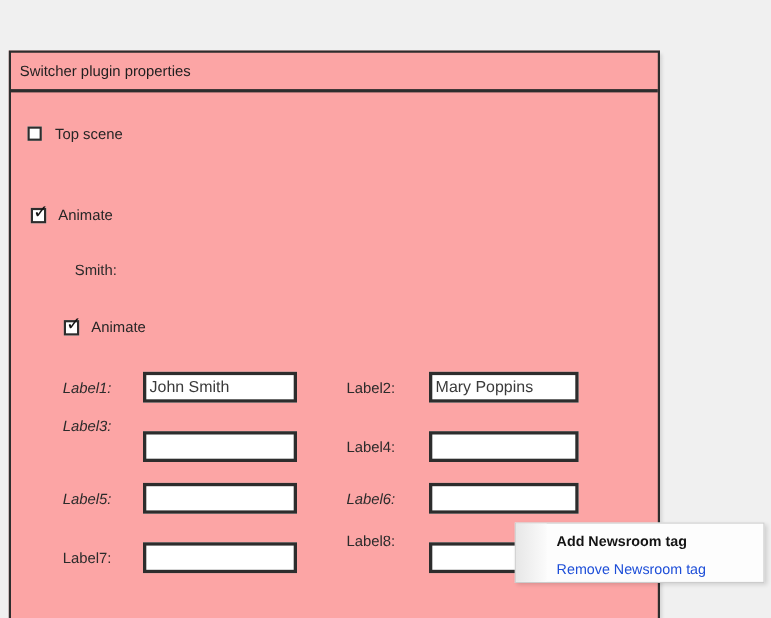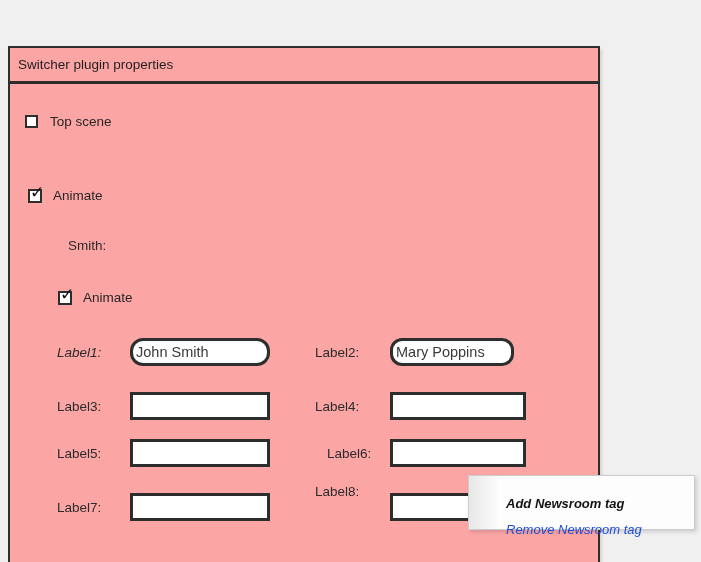--- a/index.html
+++ b/index.html
@@ -50,21 +50,21 @@
     box-sizing:border-box;border:3px solid #2d2d2d;background:#fff;
     display:flex;align-items:center;padding-left:2px;
     font-size:14.5px;color:#262626;cursor:default;
   }
   .ddarrow{position:absolute;right:7px;top:7px;width:26px;height:14px;}
   .ctxmenu{
     position:absolute;left:468px;top:475px;width:227px;height:55px;
     box-sizing:border-box;background:#fdfdfd;
     border:1px solid #cccccc;
     box-shadow:2px 2px 4px rgba(0,0,0,0.14);
-    padding-top:14px;z-index:10;font-style:italic;
+    padding-top:2px;z-index:10;
   }
   .ctxmenu::before{
     content:"";position:absolute;left:0;top:0;bottom:0;width:28px;
     background:linear-gradient(to right,#e7e7e7,#fbfbfb);
   }
   .menuitem{
     position:relative;height:26px;display:flex;align-items:center;
     padding-left:37px;font-size:13px;
   }
   .menuitem.enabled{font-weight:700;color:#141414;}
@@ -94,32 +94,32 @@
   <span class="abs fieldlabel" style="left:58px;top:190px;">Smith:</span>
 
   <div class="abs cbrow" style="left:48px;top:242px;">
     <span class="cbbox cb14">
       <span class="check">✓</span>
     </span>
     <span class="cblabel gap11">Animate</span>
   </div>
 
   <span class="abs fieldlabel" style="left:47px;top:297px;font-style:italic;">Label1:</span>
-  <input class="textfield" style="left: 120px; top: 290px; width: 140px; border-radius: 13px;" type="text" value="John Smith">
+  <input class="textfield" style="left: 120px; top: 290px; width: 140px;" type="text" value="John Smith">
   <span class="abs fieldlabel" style="left:305px;top:297px;">Label2:</span>
-  <input class="textfield" style="left: 380px; top: 290px; width: 124px; border-radius: 12px;" type="text" value="Mary Poppins">
+  <input class="textfield" style="left: 380px; top: 290px; width: 136px;" type="text" value="Mary Poppins">
 
-  <span class="abs fieldlabel" style="left:47px;top:351px;">Label3:</span>
+  <span class="abs fieldlabel" style="left:47px;top:332px;font-style:italic;">Label3:</span>
   <input class="textfield" style="left: 120px; top: 344px; width: 140px;" type="text">
   <span class="abs fieldlabel" style="left:305px;top:351px;">Label4:</span>
   <input class="textfield" style="left: 380px; top: 344px; width: 136px;" type="text">
 
-  <span class="abs fieldlabel" style="left:47px;top:398px;">Label5:</span>
+  <span class="abs fieldlabel" style="left:47px;top:398px;font-style:italic;">Label5:</span>
   <input class="textfield" style="left: 120px; top: 391px; width: 140px;" type="text">
-  <span class="abs fieldlabel" style="left:317px;top:398px;">Label6:</span>
+  <span class="abs fieldlabel" style="left:305px;top:398px;font-style:italic;">Label6:</span>
   <input class="textfield" style="left: 380px; top: 391px; width: 136px;" type="text">
 
   <span class="abs fieldlabel" style="left:47px;top:452px;">Label7:</span>
   <input class="textfield" style="left: 120px; top: 445px; width: 140px;" type="text">
   <span class="abs fieldlabel" style="left:305px;top:436px;">Label8:</span>
   <input class="textfield" style="left: 380px; top: 445px; width: 136px;" type="text">
 
 </div>
 
 <div class="ctxmenu">

